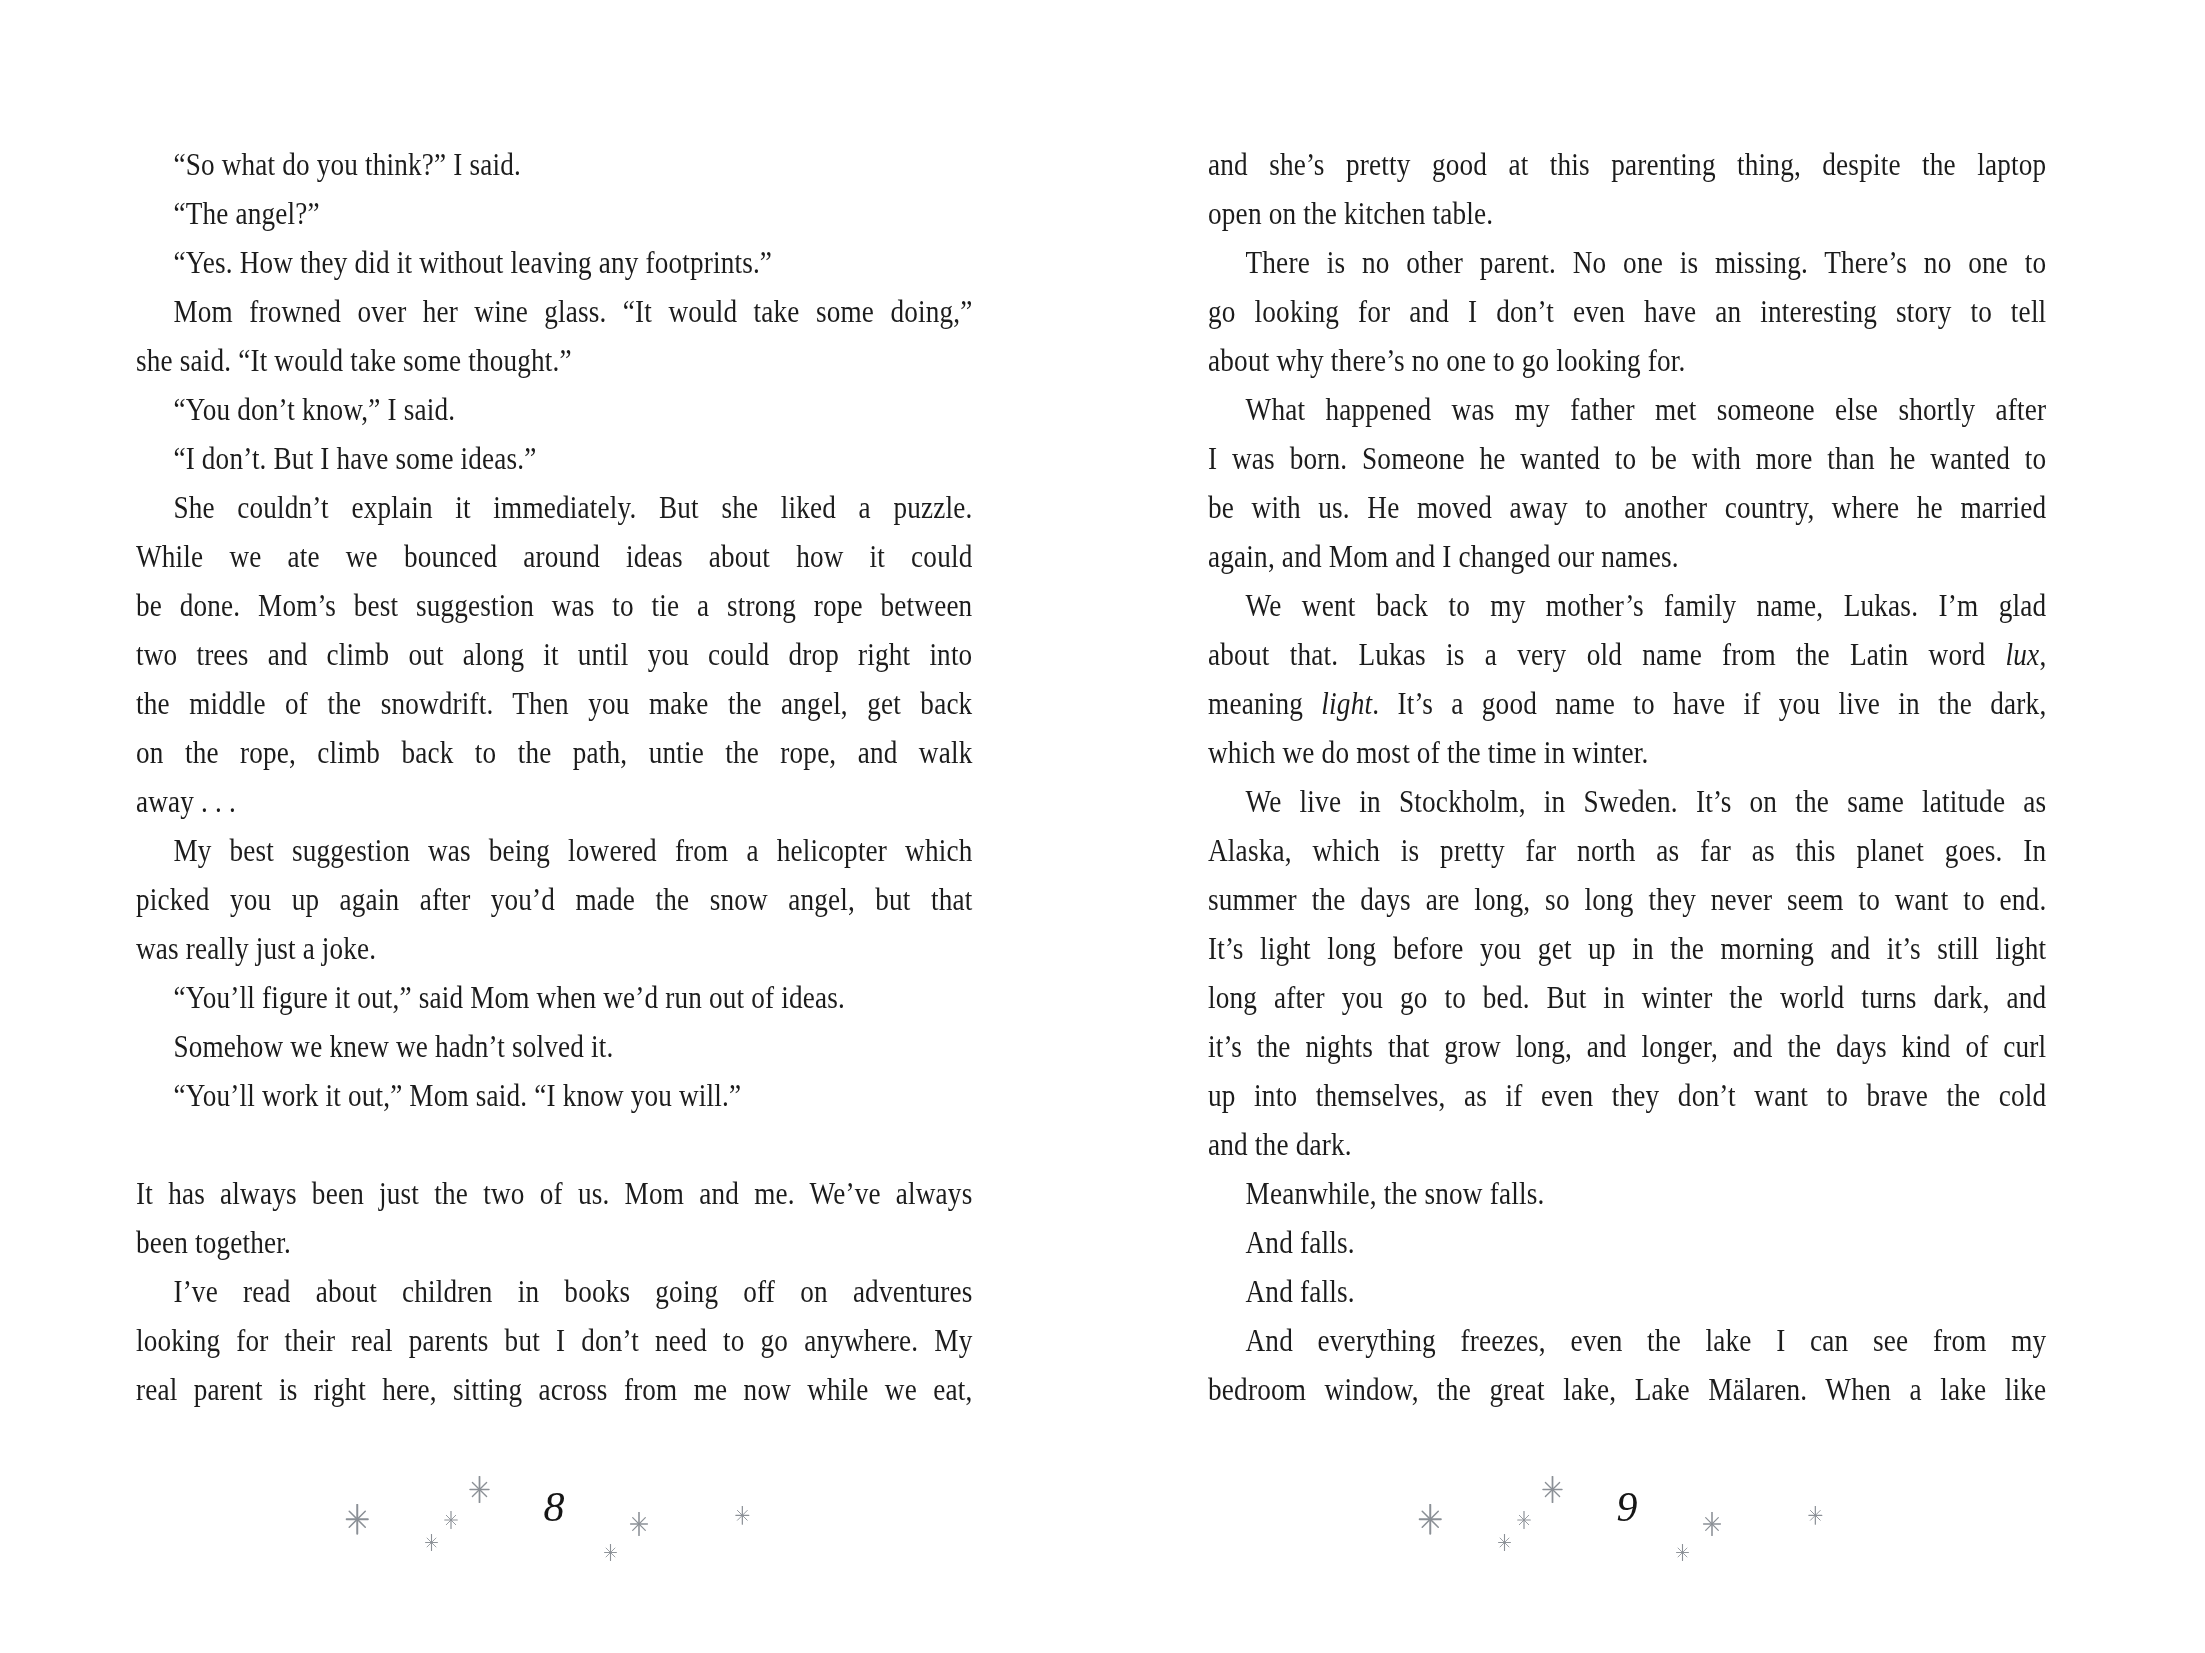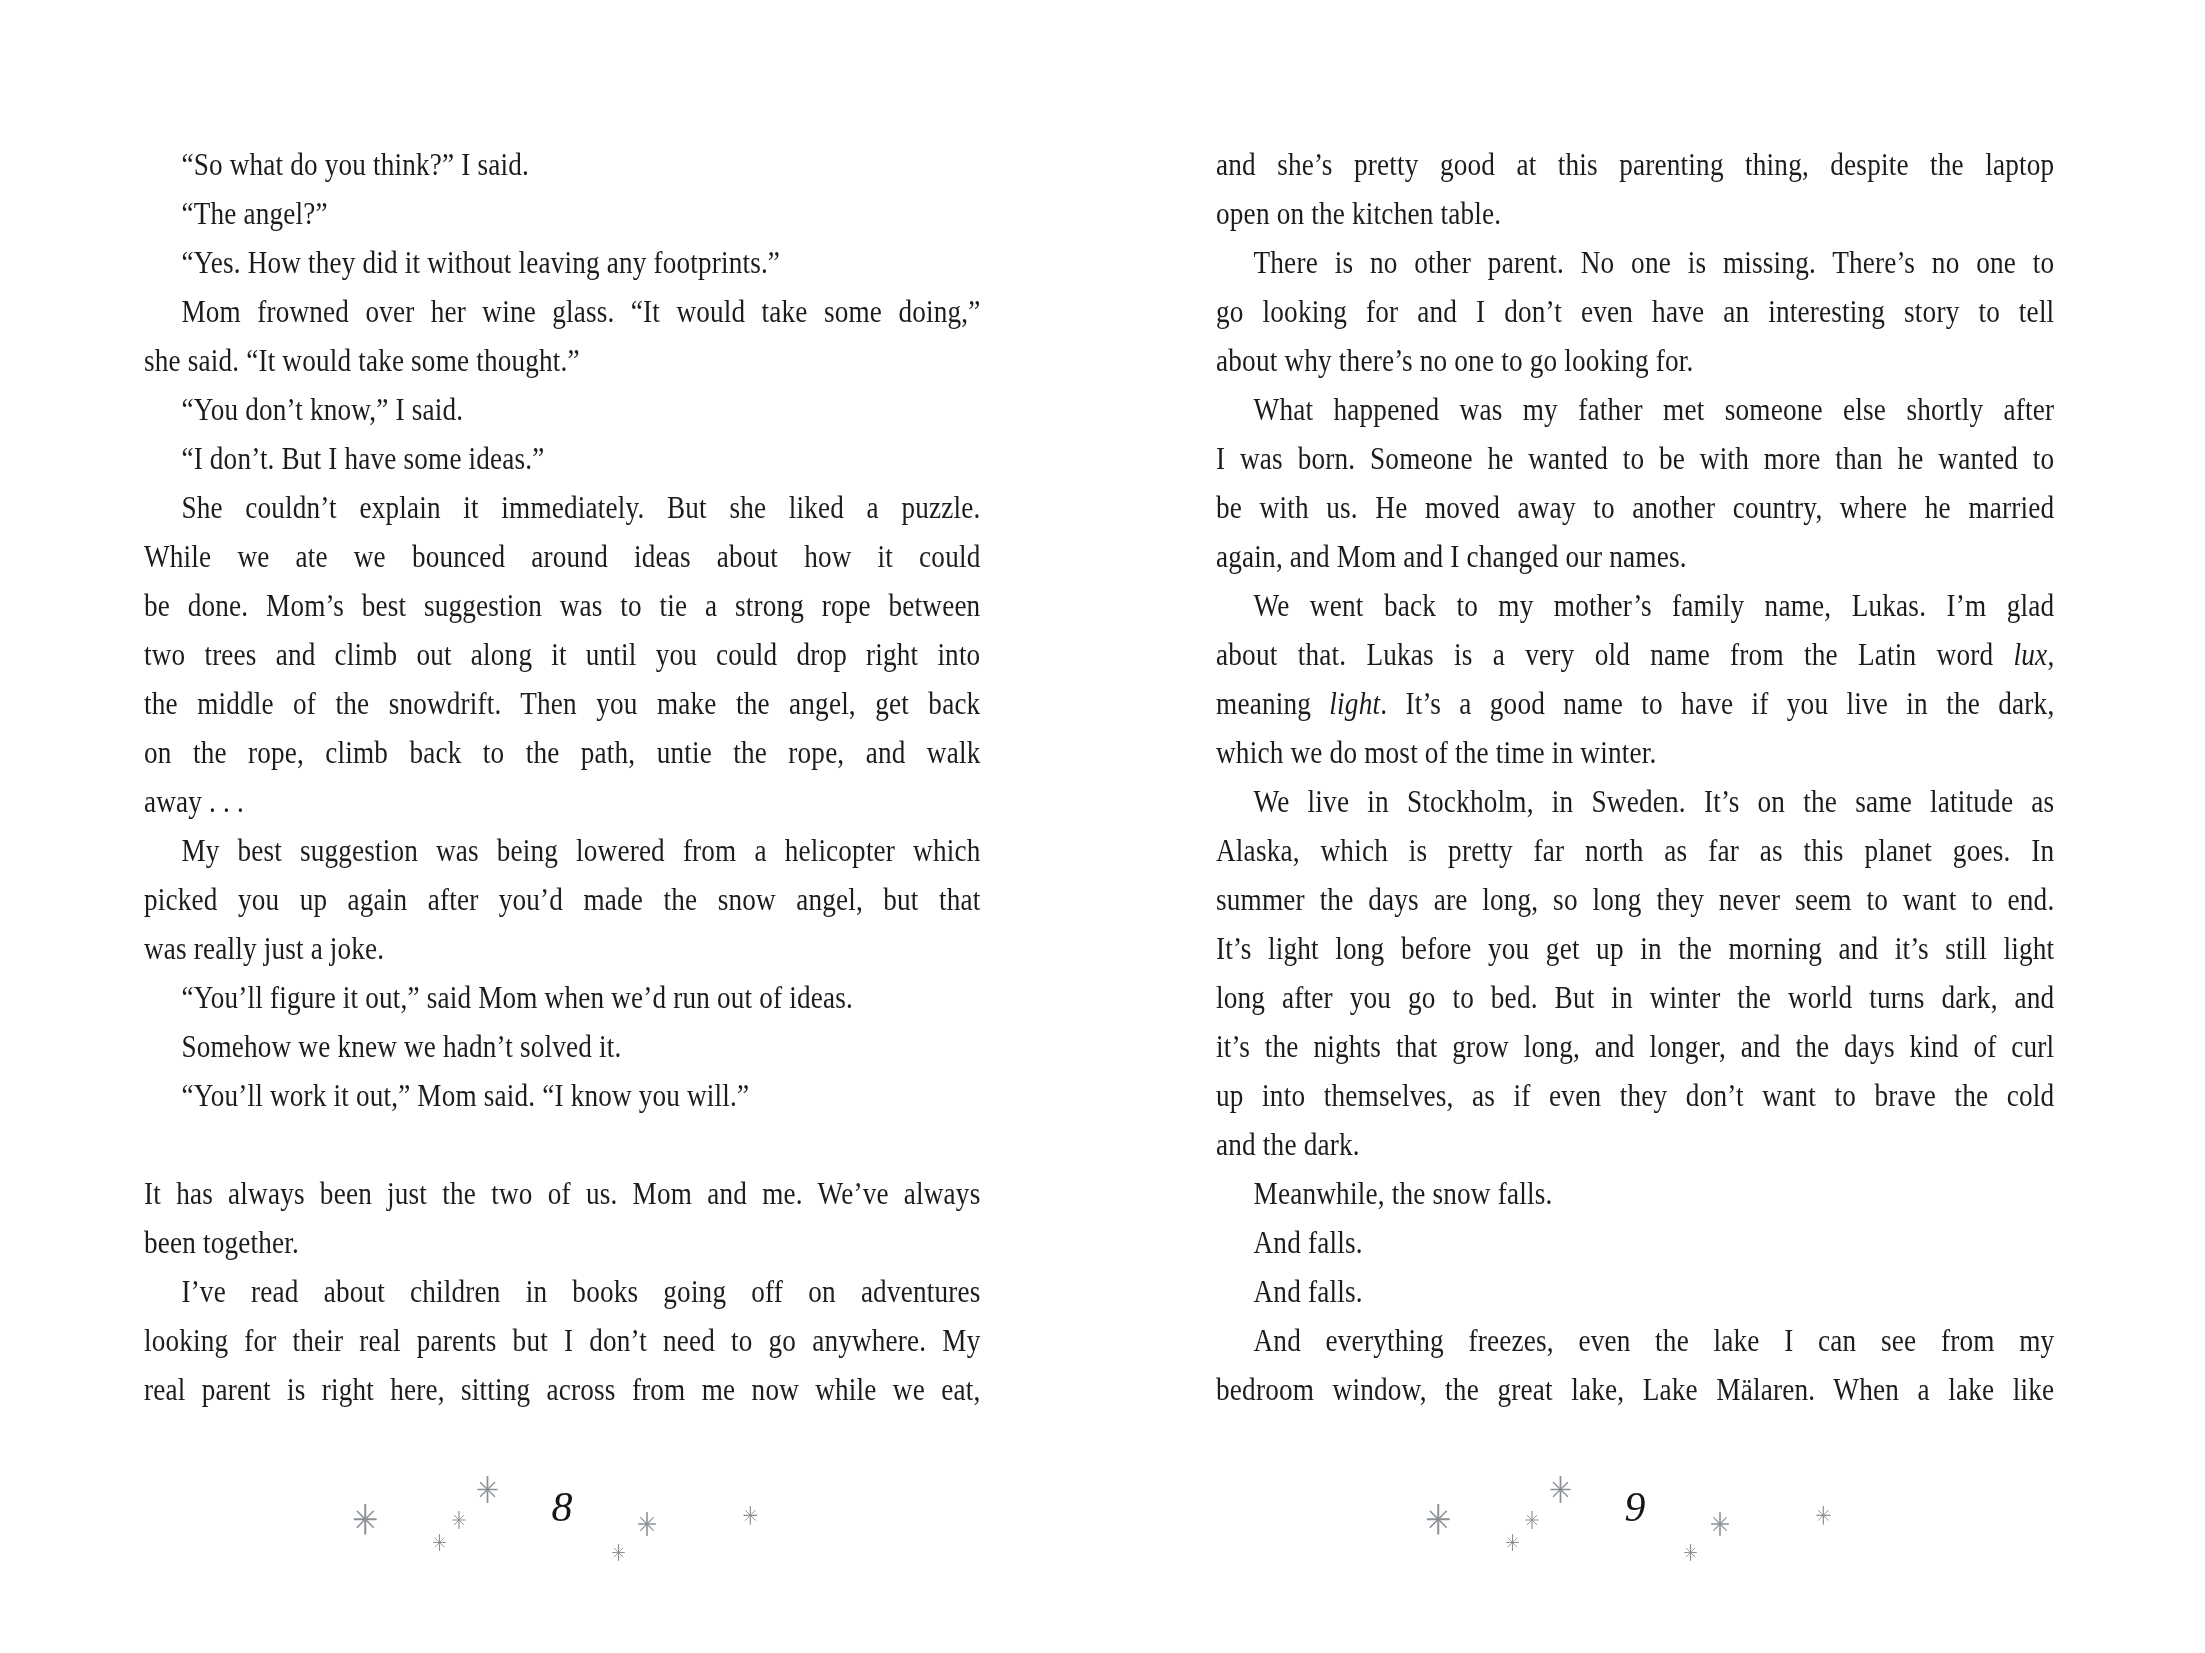--- a/index.html
+++ b/index.html
@@ -4,21 +4,21 @@
 <style>
   html, body { margin: 0; padding: 0; }
   body {
     width: 2205px; height: 1654px;
     background: #ffffff;
     position: relative;
     overflow: hidden;
     font-family: "Liberation Serif", "DejaVu Serif", serif;
     color: #1c1c1c;
   }
-  .page { position: absolute; top: 0; height: 1654px; margin-left: 8px; }
+  .page { position: absolute; top: 0; height: 1654px; }
   #page-left  { left: 136px;  width: 836px; }
   #page-right { left: 1208px; width: 838px; }
 
   .text-block {
     position: absolute;
     top: 140px; left: 0;
     width: 984px;
     transform-origin: 0 0;
   }
   #page-left  .text-block { transform: scaleX(0.850); }

